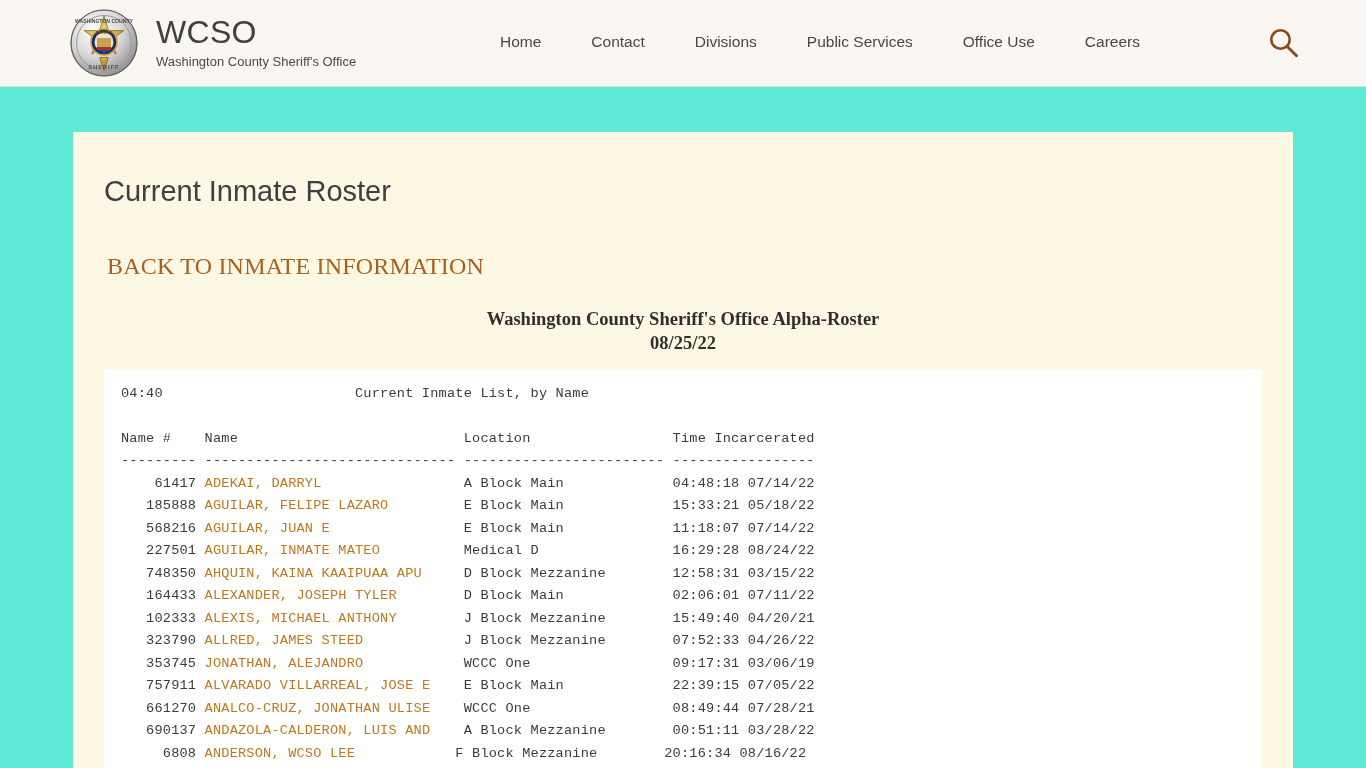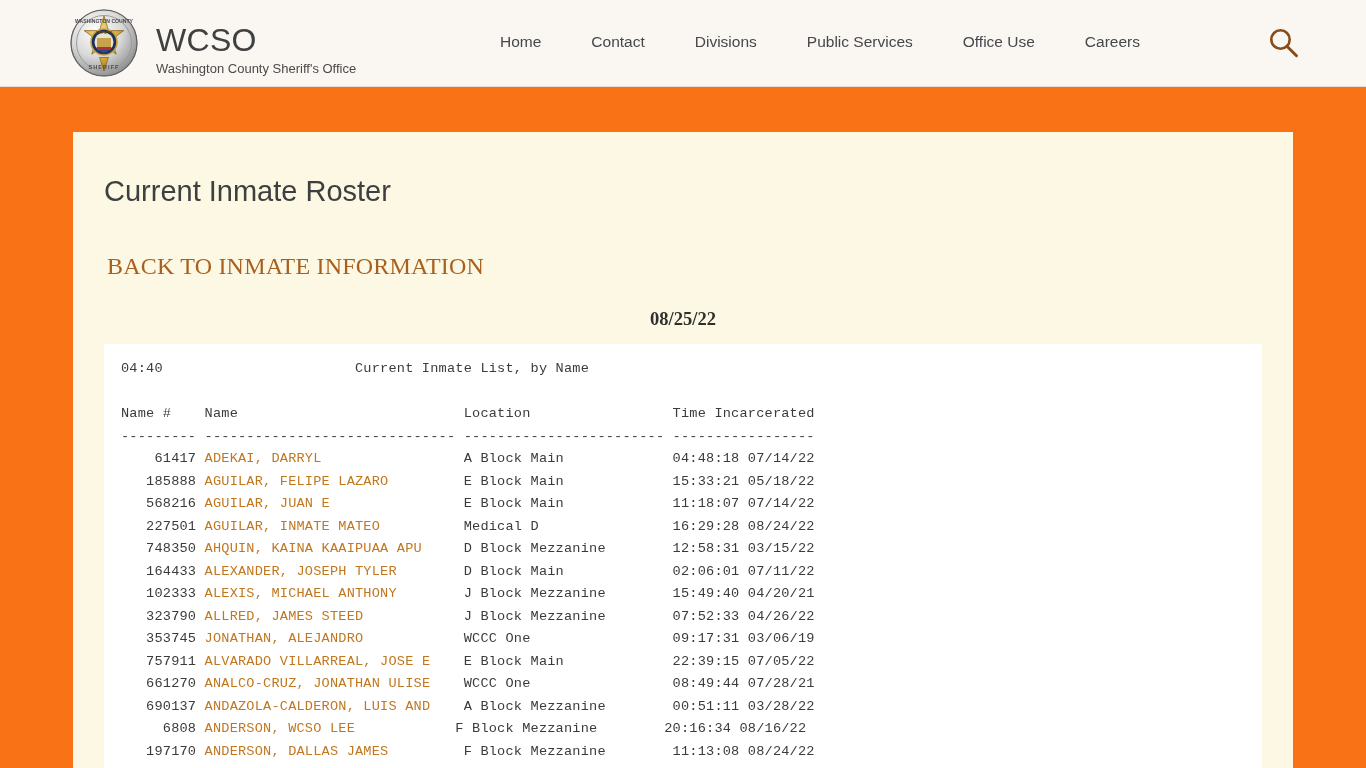--- a/index.html
+++ b/index.html
@@ -15,21 +15,21 @@
   
   #site-header {
     position: relative;
     height: 87px;
     background: #faf7f2;
     border-bottom: 1px solid #e6ded2;
     display: flex;
     align-items: center;
     padding: 0 0 0 70px;
   }
-  #brand { display: flex; align-items: flex-end; }
+  #brand { display: flex; align-items: center; }
   .badge-logo {
     width: 68px; height: 68px;
     border-radius: 50%;
     flex: 0 0 68px;
     position: relative;
   }
   .brand-text { margin-left: 18px; }
   .brand-title {
     font-size: 32px;
     color: #3f4040;
@@ -65,21 +65,21 @@
     right: 66px;
     top: 26px;
     width: 34px; height: 34px;
     cursor: pointer;
   }
 
   
   #page-body {
     height: 681px;
     padding: 45px 0 0 0;
-    background: #f97316;
+    background: #5eead4;
   }
   #content-card {
     width: 1220px;
     margin: 0 auto;
     background: #fdf8e3;
     min-height: 640px;
     padding: 42px 0 0 0;
   }
   #page-title {
     font-size: 29px;
@@ -188,20 +188,21 @@
 </header>
 
 <div id="page-body">
   <div id="content-card">
 
     <h1 id="page-title">Current Inmate Roster</h1>
 
     <a id="back-link">BACK TO INMATE INFORMATION</a>
 
     <div id="roster-heading">
+      <span>Washington County Sheriff's Office Alpha-Roster</span>
       <span class="line2">08/25/22</span>
     </div>
 
     <div id="roster-panel">
       <pre id="roster-pre">04:40                       Current Inmate List, by Name
 
 Name #    Name                           Location                 Time Incarcerated
 --------- ------------------------------ ------------------------ -----------------
     61417 <span class="iname">ADEKAI, DARRYL                </span> A Block Main             04:48:18 07/14/22
    185888 <span class="iname">AGUILAR, FELIPE LAZARO        </span> E Block Main             15:33:21 05/18/22

